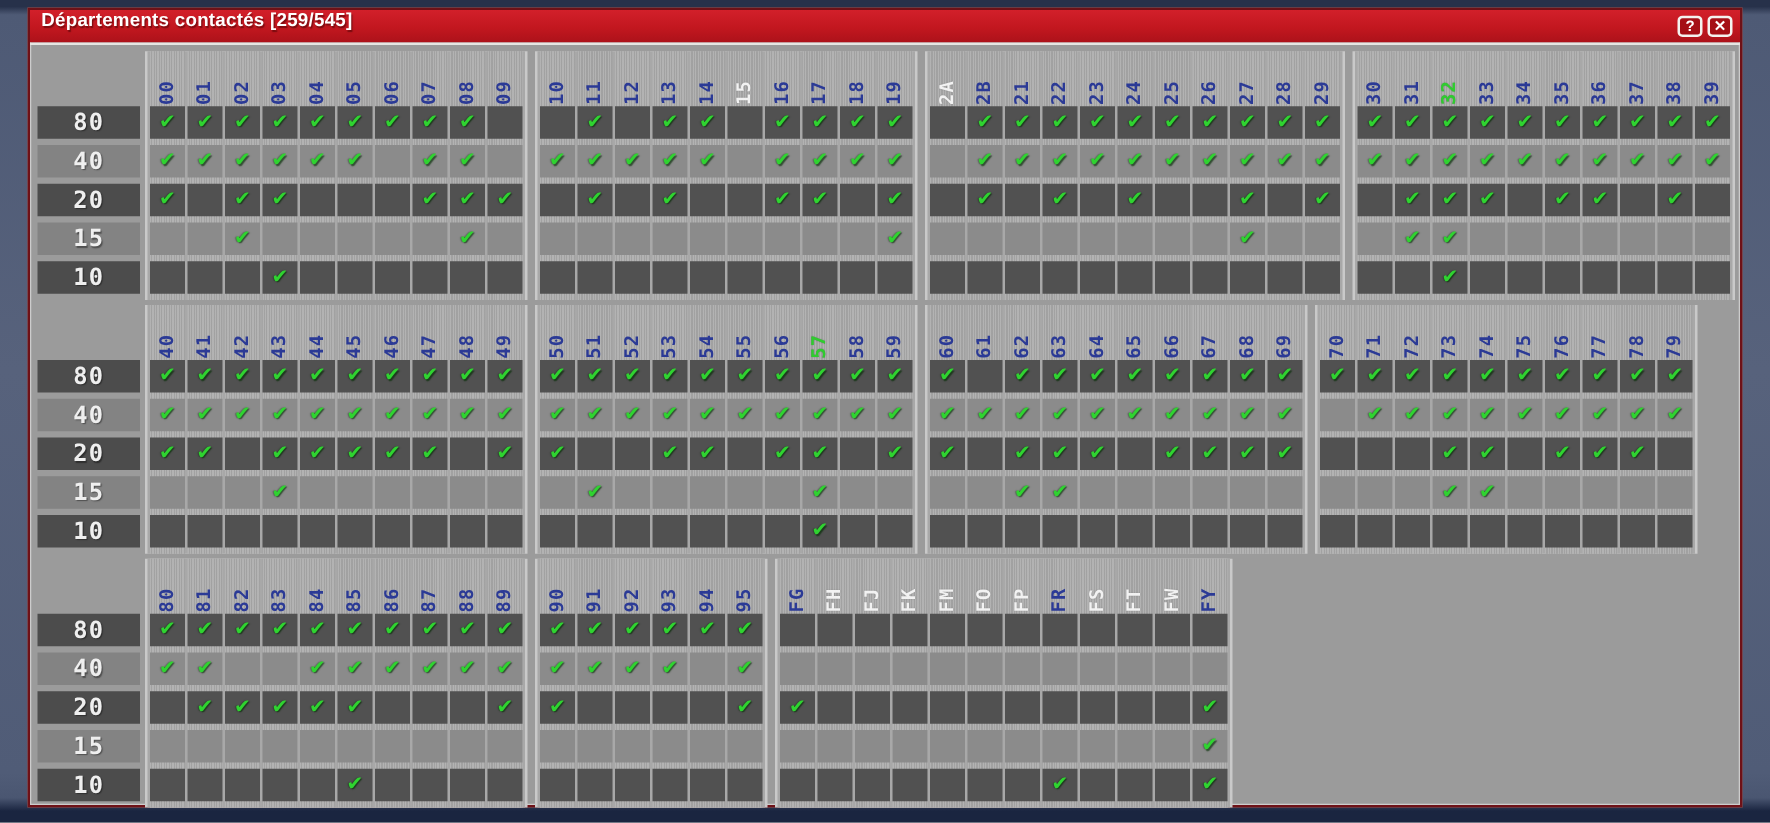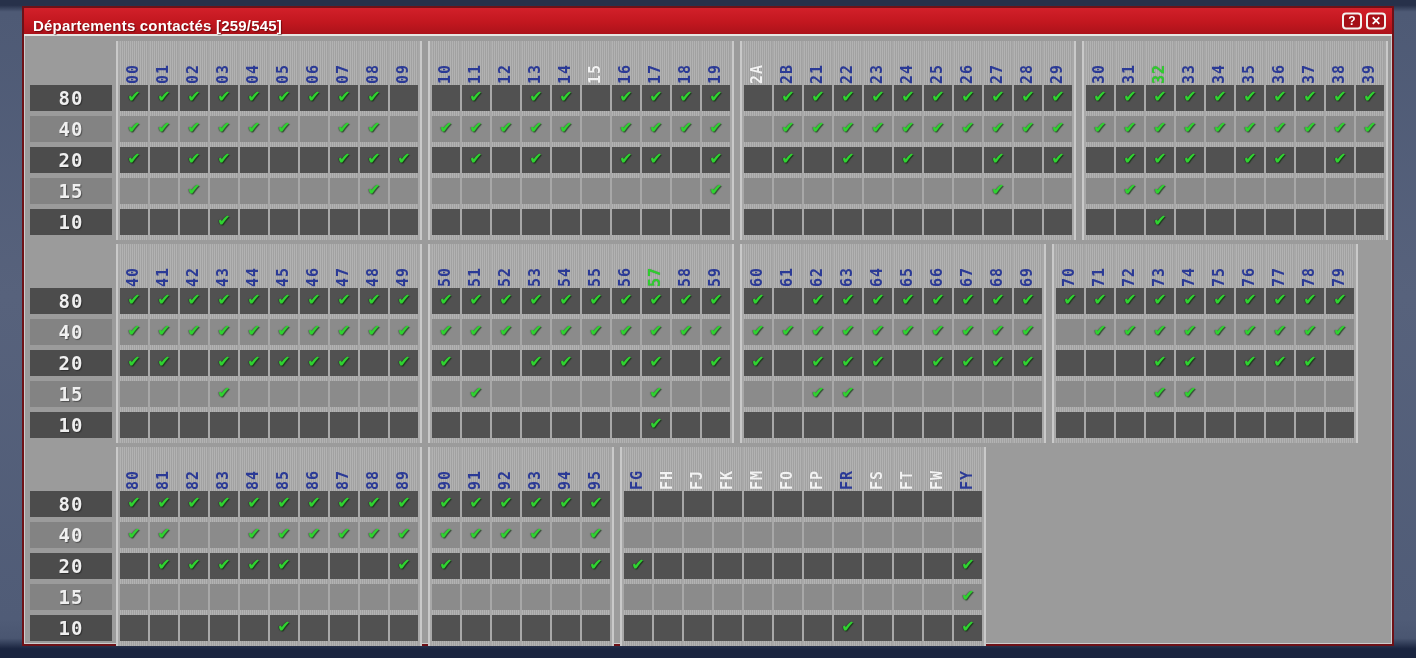--- a/index.html
+++ b/index.html
@@ -11,21 +11,21 @@
   .window{
     position:absolute;left:22px;top:6px;width:1372px;height:640px;
     border:2px solid #6e1117;background:#9b9b9b;
     box-shadow:inset 0 0 0 1px #cccccc;
     box-sizing:border-box;
   }
   .titlebar{
     position:relative;height:26px;
     background:linear-gradient(180deg,#d2202a 0%,#c2171f 55%,#ac121a 100%);
     border-bottom:2px solid #e6e6e3;
-    display:flex;align-items:flex-end;
+    display:flex;align-items:flex-start;
   }
   .title{
     color:#ffffff;font-family:"Liberation Sans", sans-serif;font-weight:bold;
     font-size:15px;padding-left:9px;letter-spacing:.2px;
     text-shadow:1px 1px 1px rgba(60,0,0,.55);
   }
   .btns{position:absolute;right:6px;top:50%;transform:translateY(-50%);display:flex;gap:4px;}
   .btn{
     width:20px;height:17px;border:2px solid #f4f2ef;border-radius:4px;
     background:#a50f16;color:#ffffff;font-family:"Liberation Sans", sans-serif;

